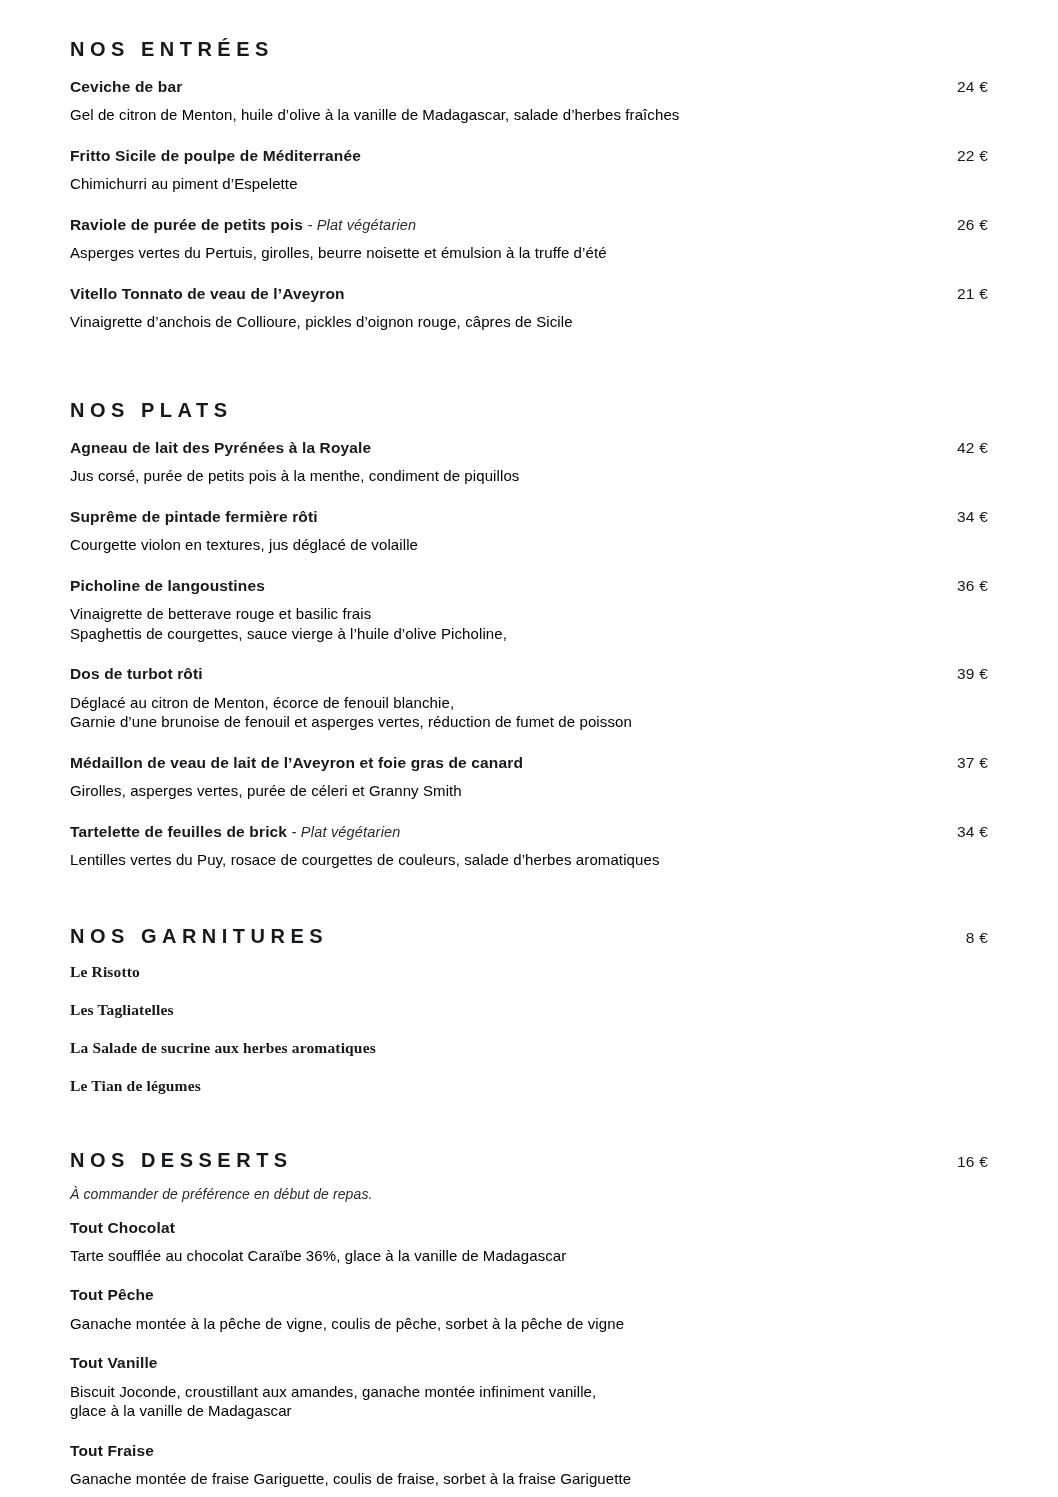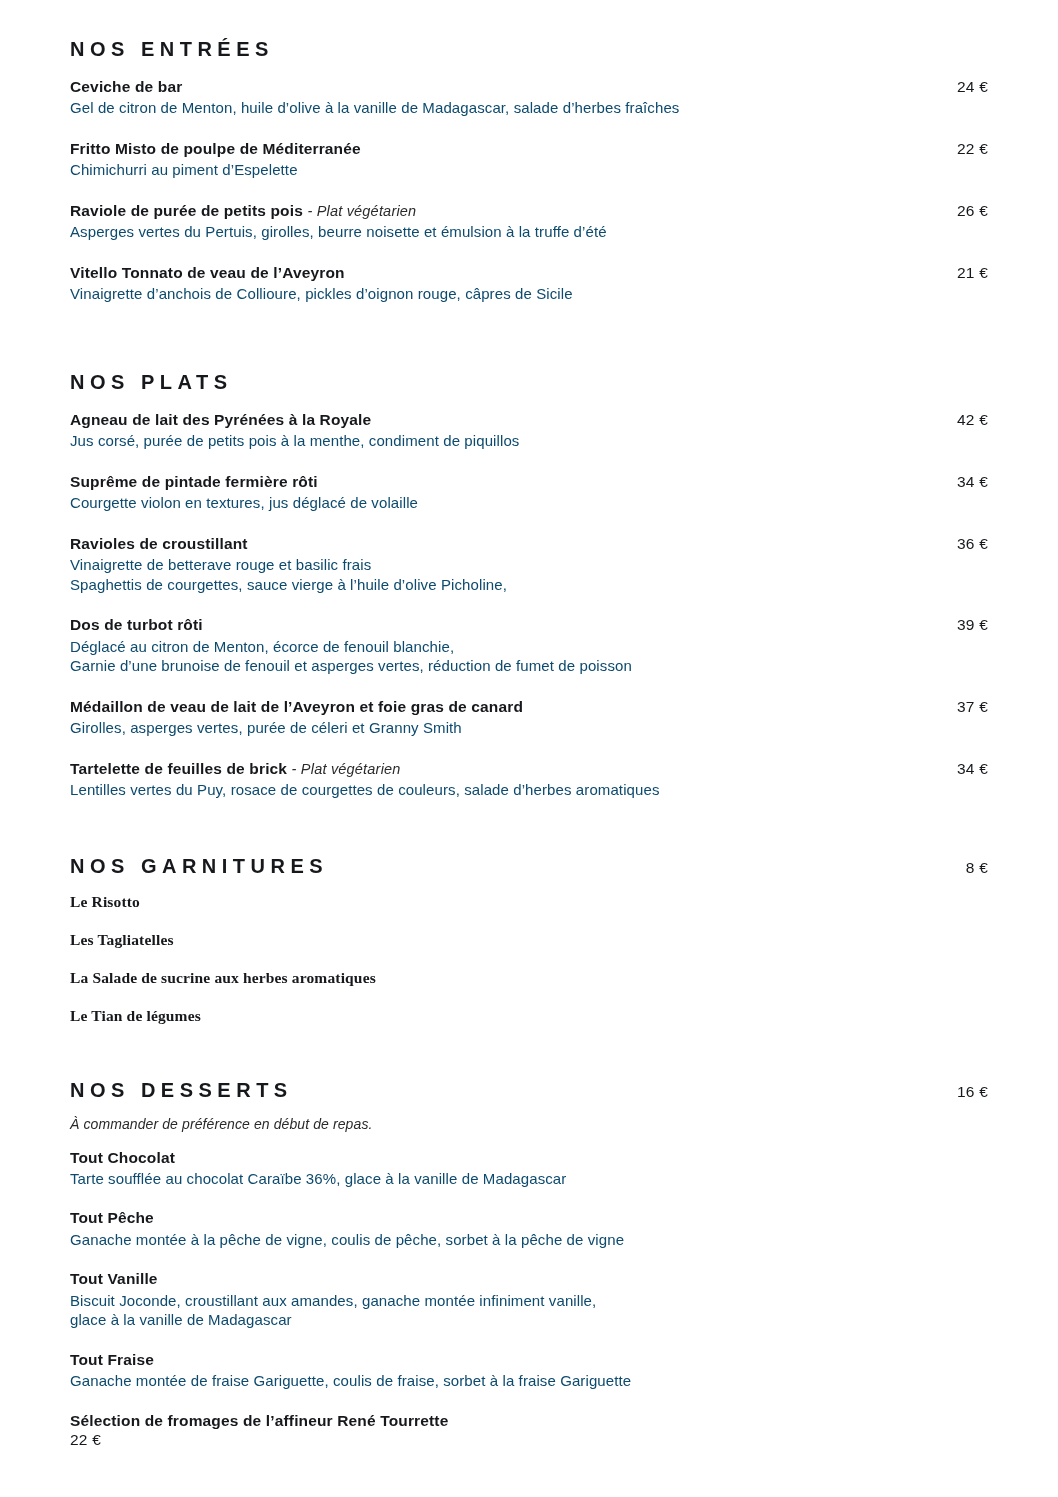--- a/index.html
+++ b/index.html
@@ -77,24 +77,24 @@
     color: #2b2b2b;
   }
   .item-price {
     font-size: 15.5px;
     color: #16181c;
     white-space: nowrap;
     letter-spacing: 0.2px;
   }
   .item-desc {
     font-size: 15px;
-    color: #0c4a6e;
+    color: #000000;
     line-height: 1.32;
     letter-spacing: 0.1px;
-    margin-top: 1px;
+    margin-top: 8px;
     max-width: 900px;
   }
   .item-desc .line { display: block; }
 
   .garnitures .items { margin-top: 14px; }
   .garnitures .item { margin-bottom: 18px; }
   .garnitures .item-name { font-size: 15.5px; font-family: Liberation Serif, serif; }
 
   .desserts .items { margin-top: 16px; }
   .desserts .item { margin-bottom: 20px; }
@@ -126,21 +126,21 @@
           <div class="item-name"><span>Ceviche de bar</span></div>
           <div class="item-price">24 €</div>
         </div>
         <div class="item-desc">
             <span class="line">Gel de citron de Menton, huile d’olive à la vanille de Madagascar, salade d’herbes fraîches</span>
           </div>
       </div>
 
       <div class="item">
         <div class="item-row">
-          <div class="item-name"><span>Fritto Misto de poulpe de Méditerranée</span></div>
+          <div class="item-name"><span>Fritto Sicile de poulpe de Méditerranée</span></div>
           <div class="item-price">22 €</div>
         </div>
         <div class="item-desc">
             <span class="line">Chimichurri au piment d’Espelette</span>
           </div>
       </div>
 
       <div class="item">
         <div class="item-row">
           <div class="item-name"><span>Raviole de purée de petits pois</span> <span class="item-tag">- Plat végétarien</span></div>
@@ -188,21 +188,21 @@
           <div class="item-name"><span>Suprême de pintade fermière rôti</span></div>
           <div class="item-price">34 €</div>
         </div>
         <div class="item-desc">
             <span class="line">Courgette violon en textures, jus déglacé de volaille</span>
           </div>
       </div>
 
       <div class="item">
         <div class="item-row">
-          <div class="item-name"><span>Ravioles de croustillant</span></div>
+          <div class="item-name"><span>Picholine de langoustines</span></div>
           <div class="item-price">36 €</div>
         </div>
         <div class="item-desc">
           <span class="line">Vinaigrette de betterave rouge et basilic frais</span>
           <span class="line">Spaghettis de courgettes, sauce vierge à l’huile d’olive Picholine,</span>
         </div>
       </div>
 
       <div class="item">
         <div class="item-row">

